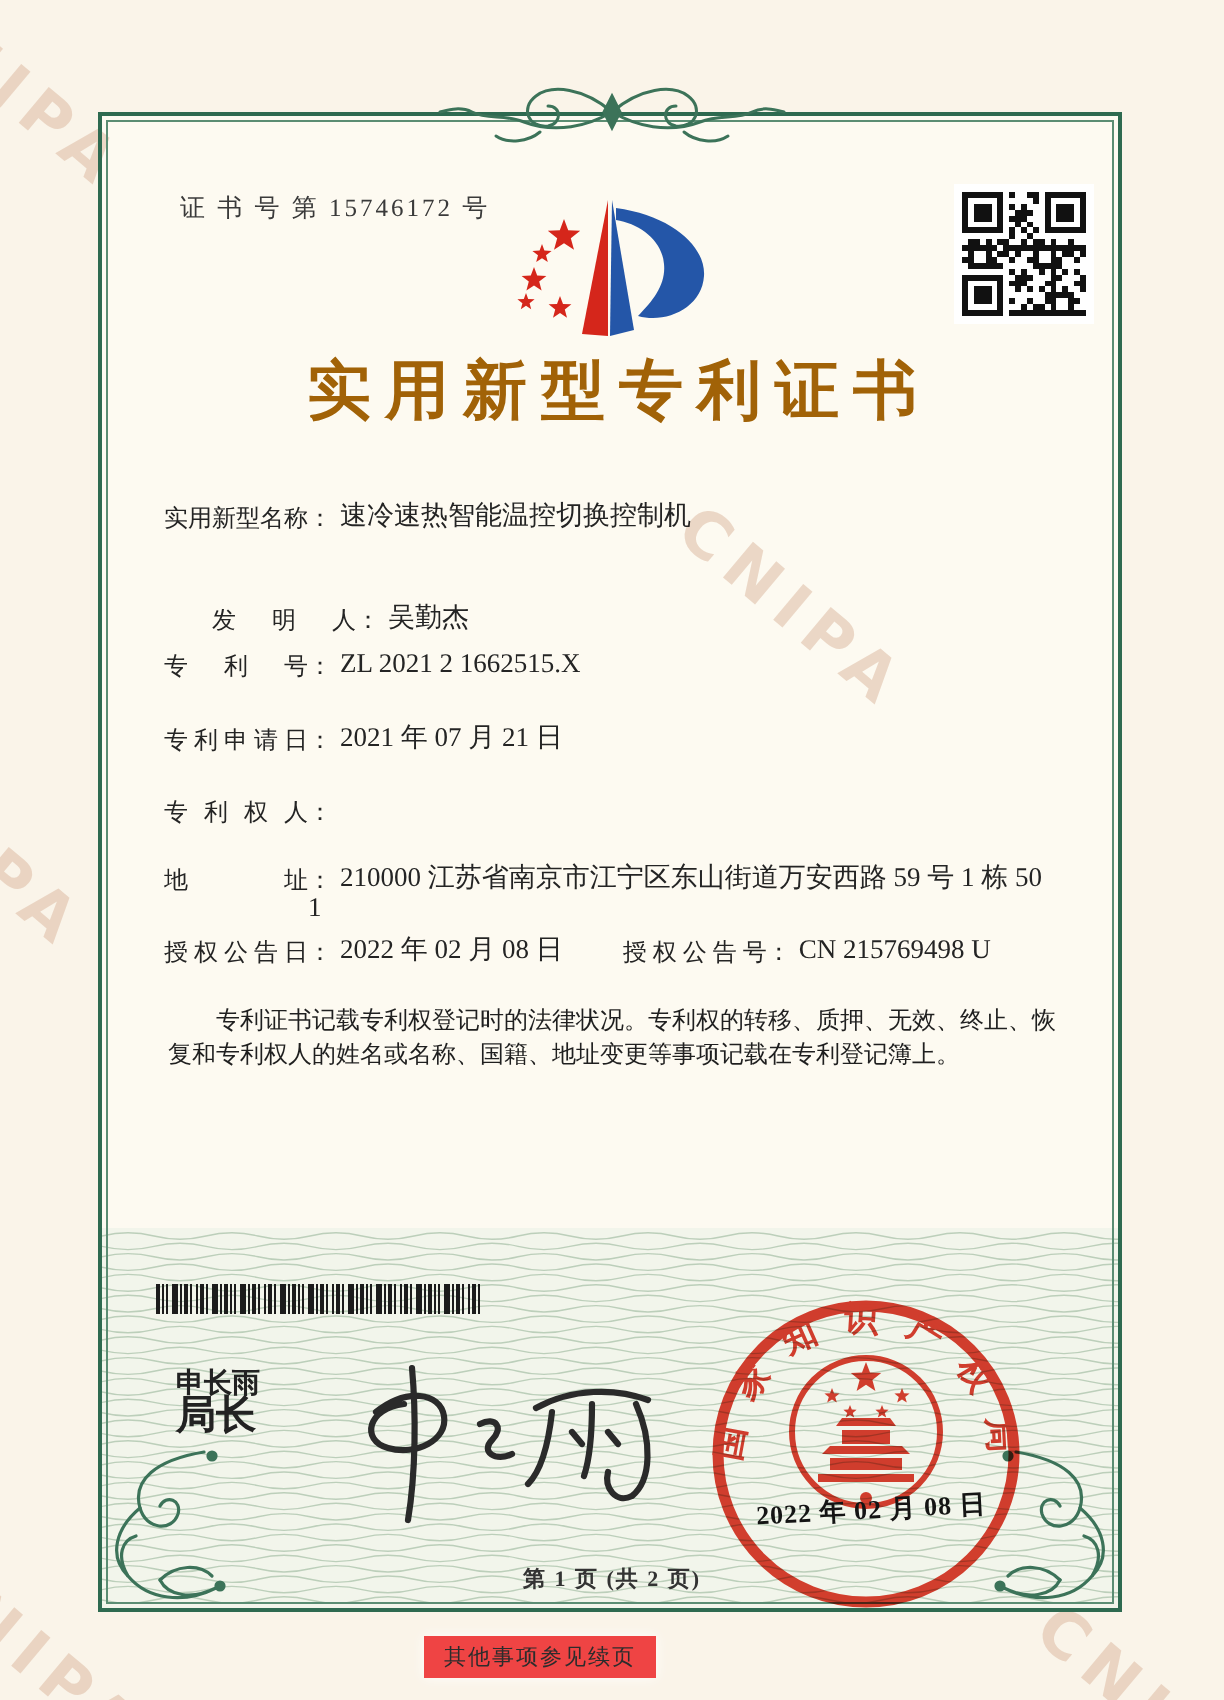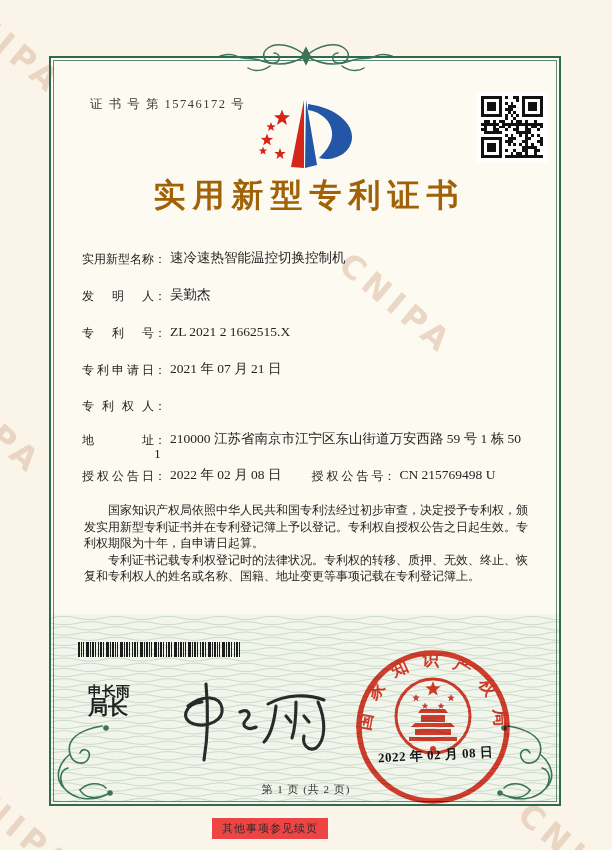--- a/index.html
+++ b/index.html
@@ -50,21 +50,21 @@
   .barcode{position:absolute; left:78px; top:642px; z-index:3;}
   .director-title{position:absolute; left:88px; top:694px; z-index:3; font-family:"Liberation Sans",sans-serif; font-weight:600; font-size:20px; color:#222;}
   .director-name{position:absolute; left:88px; top:683px; z-index:3; font-family:"Liberation Sans",sans-serif; font-weight:600; font-size:14px; color:#222;}
   .signature{position:absolute; left:168px; top:676px; z-index:3;}
   .seal{position:absolute; left:352px; top:646px; z-index:5; mix-blend-mode:multiply;}
   .seal-date{
     position:absolute; left:378px; top:745px; width:160px; z-index:6;
     font-size:13px; font-weight:700; color:#141414; letter-spacing:0.5px;
     transform:rotate(-3deg);
   }
-  .page-number{position:absolute; left:49px; top:782px; width:514px; z-index:3; text-align:center; font-size:11px; color:#333; letter-spacing:1px;}
+  .page-number{position:absolute; left:49px; top:782px; width:514px; z-index:3; text-align:center; font-size:11px; color:#333; letter-spacing:1px;font-weight:bold;}
   .footer-note{
     position:absolute; left:212px; top:818px; z-index:3;
     background:#ef4444; padding:3px 10px; font-size:11px; color:#2c2c2c; letter-spacing:1px;
     box-shadow:0 0 6px rgba(255,255,255,0.9);
   }
 </style>
 </head>
 <body>
 
 <div class="page">
@@ -317,21 +317,21 @@
       </svg>
   </div>
 
   <h1 class="title" style="margin:0;">实用新型专利证书</h1>
 
   <div class="field-row" style="top:250px;">
     <span class="flabel">实用新型名称</span>
       <span class="fcolon">：</span>
     <span class="fvalue">速冷速热智能温控切换控制机</span>
   </div>
-  <div class="field-row" style="top:287px;">
+  <div class="field-row" style="top:301px;margin-left:24px;">
     <span class="flabel">发明人</span>
       <span class="fcolon">：</span>
     <span class="fvalue">吴勤杰</span>
   </div>
   <div class="field-row" style="top:324px;">
     <span class="flabel">专利号</span>
       <span class="fcolon">：</span>
     <span class="fvalue">ZL 2021 2 1662515.X</span>
   </div>
   <div class="field-row" style="top:361px;">
@@ -351,21 +351,20 @@
   <div class="field-row" style="top:467px;">
     <span class="flabel">授权公告日</span>
       <span class="fcolon">：</span>
     <span class="fvalue">2022 年 02 月 08 日</span>
     <span class="flabel second-label">授权公告号</span>
       <span class="fcolon">：</span>
     <span class="fvalue">CN 215769498 U</span>
   </div>
 
   <div class="body-text">
-    <p>国家知识产权局依照中华人民共和国专利法经过初步审查，决定授予专利权，颁发实用新型专利证书并在专利登记簿上予以登记。专利权自授权公告之日起生效。专利权期限为十年，自申请日起算。</p>
     <p>专利证书记载专利权登记时的法律状况。专利权的转移、质押、无效、终止、恢复和专利权人的姓名或名称、国籍、地址变更等事项记载在专利登记簿上。</p>
   </div>
 
   <svg class="barcode" id="barcode" width="168" height="16" viewBox="0 0 168 16">
       <rect x="0" y="0" width="2" height="15" fill="#1c1c1c"></rect>
       <rect x="3" y="0" width="1" height="15" fill="#1c1c1c"></rect>
       <rect x="5" y="0" width="1" height="15" fill="#1c1c1c"></rect>
       <rect x="8" y="0" width="3" height="15" fill="#1c1c1c"></rect>
       <rect x="12" y="0" width="1" height="15" fill="#1c1c1c"></rect>
       <rect x="14" y="0" width="2" height="15" fill="#1c1c1c"></rect>

